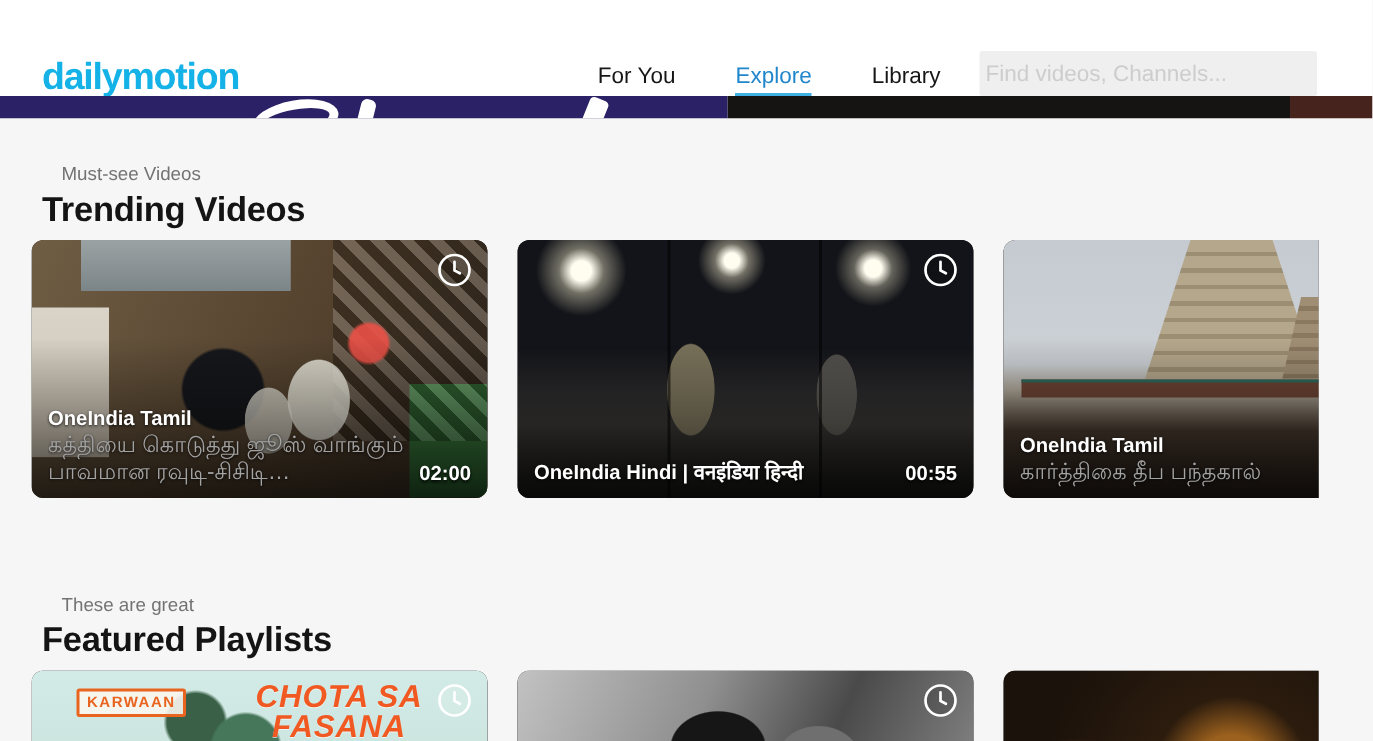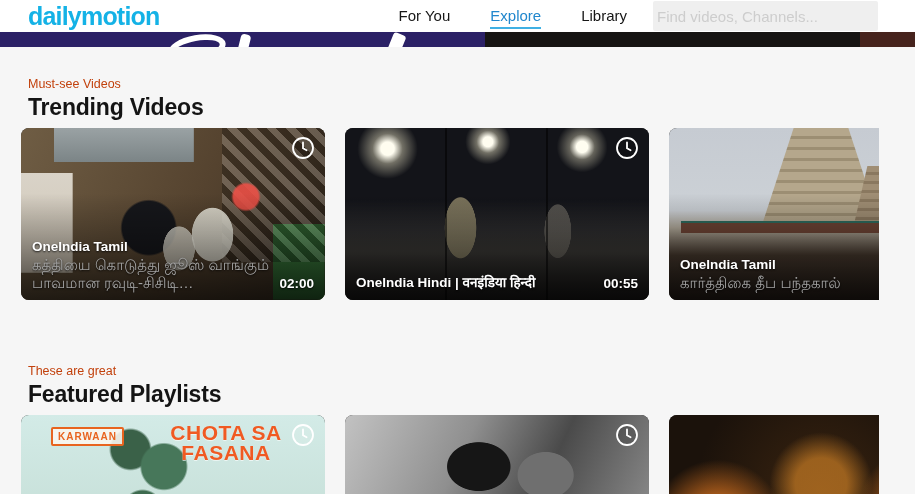--- a/index.html
+++ b/index.html
@@ -4,21 +4,21 @@
 <style>
   * { margin:0; padding:0; box-sizing:border-box; }
   html,body { width:915px; height:494px; overflow:hidden; }
   body {
     font-family:"Liberation Sans","DejaVu Sans",sans-serif;
     background:#f6f6f6; color:#141414;
   }
 
   
   header {
-    height:32px; background:#fff; display:flex; align-items:center;
+    height:64px; background:#fff; display:flex; align-items:flex-end;
     padding:0 37px 0 28px; position:relative;
   }
   .logo {
     font-size:25px; font-weight:800; letter-spacing:-0.8px; color:#14b2e6;
     cursor:pointer; line-height:1;
   }
   nav { margin-left:auto; display:flex; gap:24px; align-items:center; }
   .nav-item {
     font-size:15px; color:#161616; cursor:pointer; text-decoration:none;
     padding:4px 0 5px;
@@ -51,21 +51,21 @@
   }
   .seg-left .g3 {
     left:388px; top:1px; width:13px; height:32px; background:#fff;
     transform:rotate(22deg); border-radius:3px; border:none;
   }
 
   
   main { padding-top:30px; }
   .section { }
   .section-featured { margin-top:64px; }
-  .eyebrow { margin-left:28px; font-size:12.5px; color:#c2410c; line-height:15px; }
+  .eyebrow { margin-left:41px; font-size:12.5px; color:#737373; line-height:15px; }
   .sec-title {
     margin:3px 0 8px 28px; font-size:23px; line-height:25px;
     font-weight:700; color:#141414; letter-spacing:-0.2px;
   }
   .row {
     margin-left:21px; width:858px; overflow:hidden;
     display:flex; gap:20px;
   }
 
   
@@ -161,21 +161,21 @@
       radial-gradient(circle at 84% 55%, rgba(198,106,30,.7) 0 12%, transparent 24%),
       radial-gradient(circle at 50% 45%, #3a2410 0%, #1b120b 70%);
   }
   .karwaan-logo {
     position:absolute; left:30px; top:12px; font-size:10px; font-weight:700;
     letter-spacing:1px; color:#e8641f; border:2px solid #e8641f;
     padding:2px 5px; background:rgba(250,246,238,.9); border-radius:2px;
   }
   .chota-title {
     position:absolute; right:14px; top:8px; width:170px; text-align:center;
-    font-size:21px; line-height:0.95; font-weight:800; 
+    font-size:21px; line-height:0.95; font-weight:800; font-style:italic;
     color:#f05a22; letter-spacing:0.5px; text-transform:uppercase;
     text-shadow:0 1px 0 rgba(255,255,255,.6);
   }
 </style>
 </head>
 <body>
 
 <header>
   <div class="logo">dailymotion</div>
   <nav>

